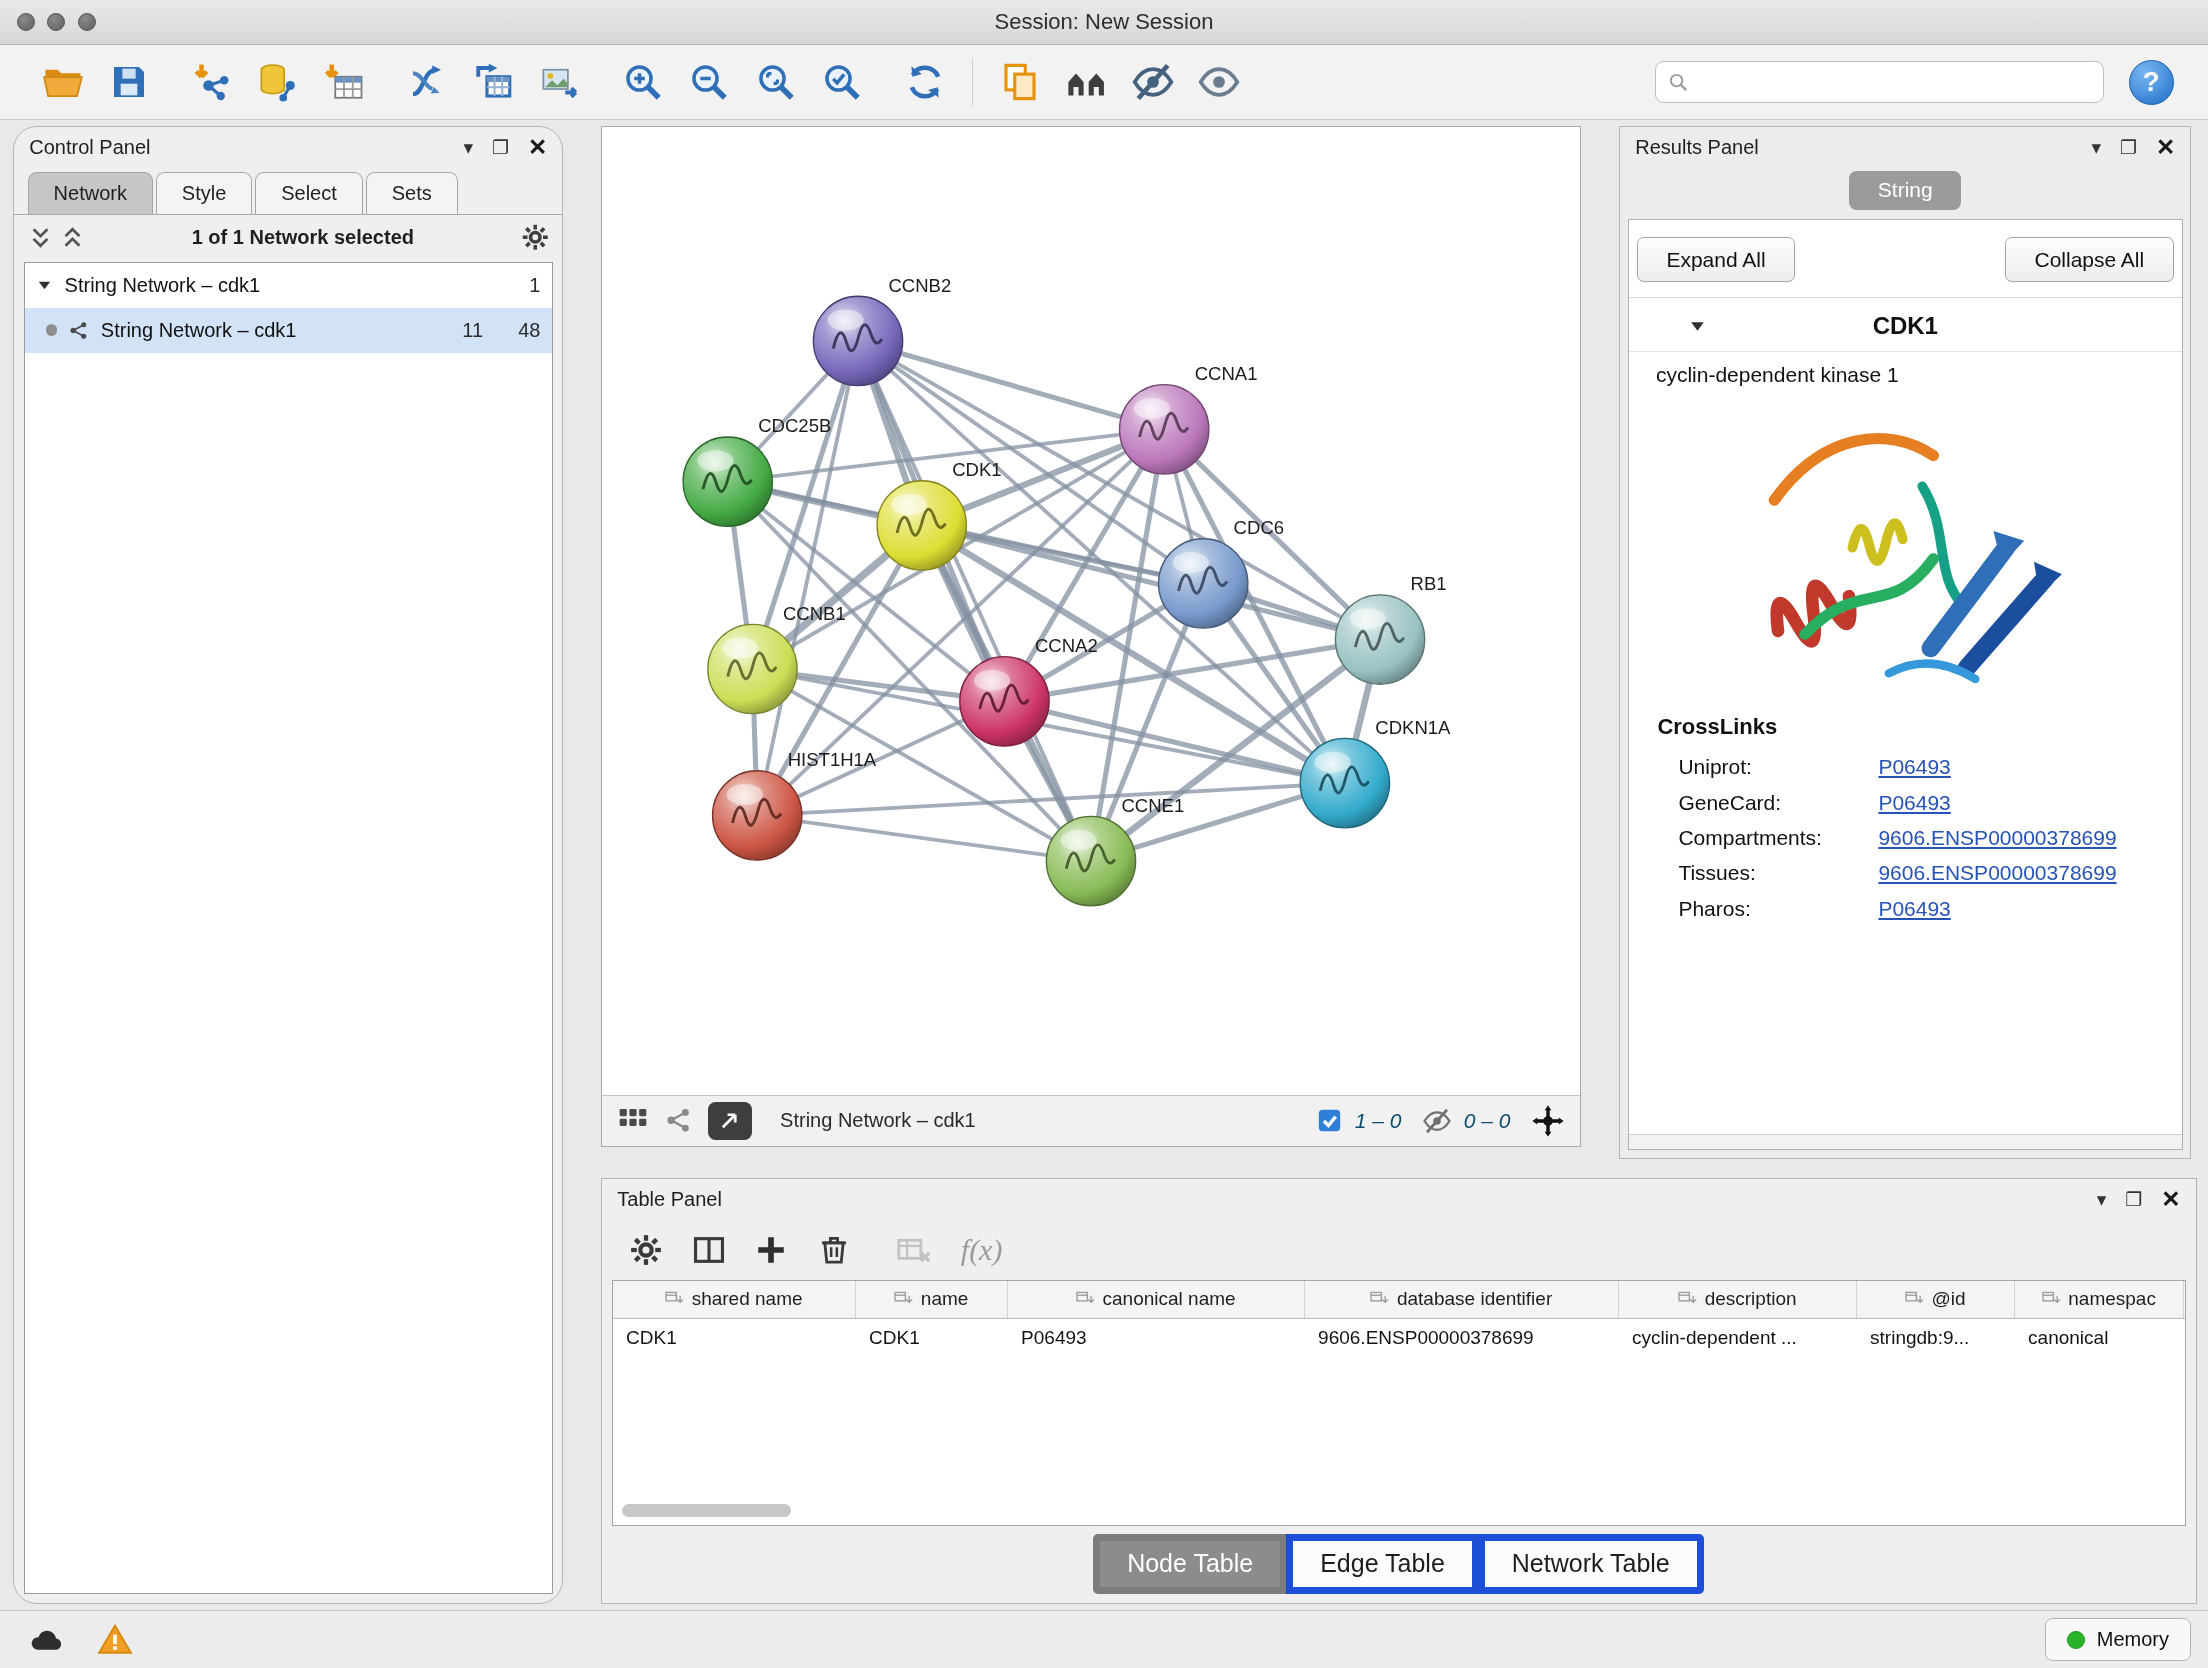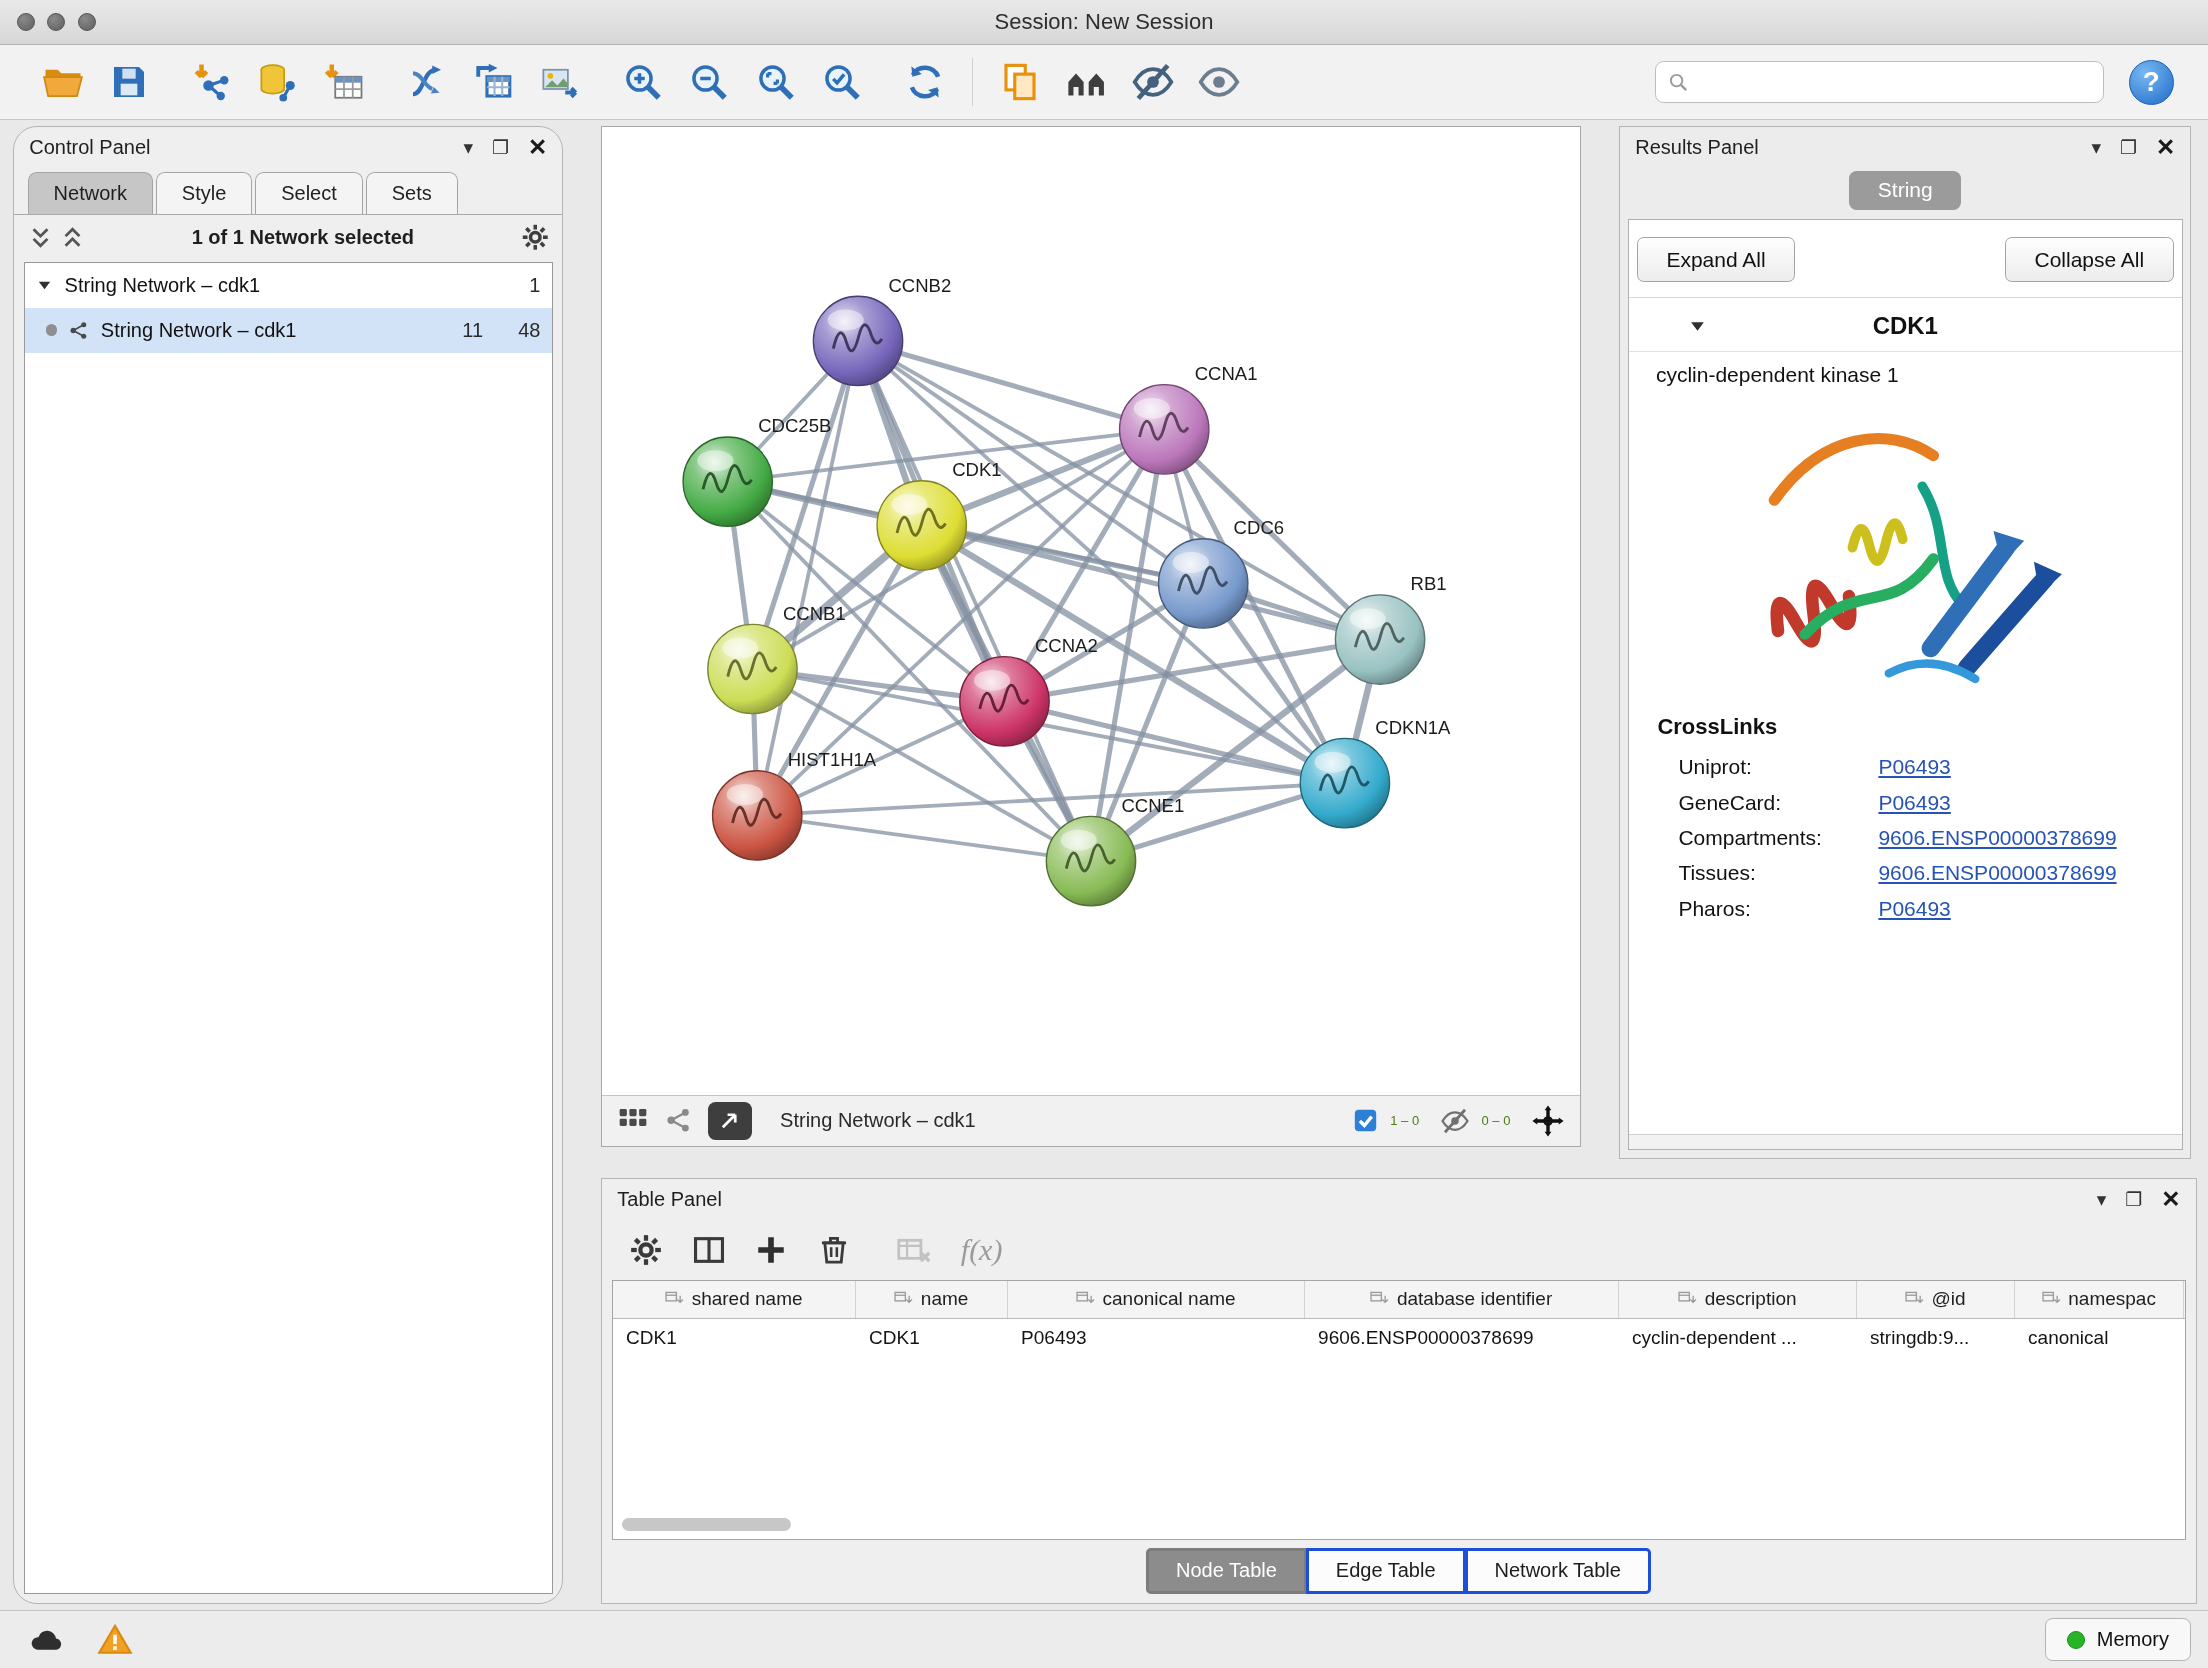--- a/index.html
+++ b/index.html
@@ -57,21 +57,21 @@
   .upper { display:flex; gap:38px; height:1033px; flex:none; }
   .network-view { width:980px; height:1021px; background:#fff; border:1px solid #a8a8a8; display:flex; flex-direction:column; flex:none; }
   .canvas { flex:1; position:relative; background:#fff; }
   .canvas svg { position:absolute; inset:0; }
   .node-label { font-size:19.5px; fill:#1c1c1c; font-family:"Liberation Sans",sans-serif; }
   .view-toolbar { height:51px; background:#f1f1f1; border-top:1px solid #c4c4c4; display:flex; align-items:center;
                   gap:15px; padding:0 15px; flex:none; }
   .dark-btn { width:44px; height:38px; border-radius:7.6px; background:#3e3e3e; display:flex; align-items:center; justify-content:center; }
   .view-title { margin-left:13.3px; font-size:20px; color:#2a2a2a; }
   .vt-right { margin-left:auto; display:flex; align-items:center; gap:11.4px; }
-  .vt-count { font-size:13px; color:#4d7c0f; margin-right:9.5px; }
+  .vt-count { font-size:21px; color:#0c4a6e; margin-right:9.5px;font-style:italic; }
 
   
   .results-panel { width:572px; flex:none; background:#ececec; }
   .string-pill { margin:1.9px auto 9.5px; background:#9b9b9b; color:#fff; font-size:21px; padding:7.6px 28.5px; border-radius:7.6px; }
   .rp-box { flex:1; margin:0 7.6px 7.6px; background:#fff; border:1px solid #b0b0b0; display:flex; flex-direction:column; overflow:hidden; }
   .rp-buttons { display:flex; justify-content:space-between; gap:34px; padding:17px 8px 15px; border-bottom:1px solid #d8d8d8; }
   .rp-btn { border:1px solid #a3a3a3; border-radius:6.7px; background:linear-gradient(#fefefe,#ececec);
             padding:9.5px 28.5px; font-size:21px; color:#111; }
   .gene-header { position:relative; padding:13.3px 0 11.4px; text-align:center; border-bottom:1px solid #e2e2e2; }
   .gene-caret { position:absolute; left:59px; top:19px; }
@@ -90,21 +90,21 @@
   .tp-toolbar { height:59px; display:flex; align-items:center; gap:28.5px; padding:0 27px; flex:none; }
   .fx { font-family:"Liberation Serif", serif; font-style:italic; font-size:30px; color:#9b9b9b; }
   .tp-table { flex:1; margin:0 9.5px; background:#fff; border:1px solid #a5a5a5; position:relative; display:flex; flex-direction:column; min-height:0; overflow:hidden; }
   .t-head { display:flex; height:38px; background:#f4f4f4; border-bottom:1px solid #bbb; flex:none; }
   .th { display:flex; align-items:center; justify-content:center; gap:7.6px; font-size:19px; color:#1f1f1f;
         border-right:1px solid #d2d2d2; flex:none; overflow:hidden; white-space:nowrap; }
   .t-row { display:flex; height:38px; }
   .td { display:flex; align-items:center; padding:0 13.3px; font-size:19px; color:#141414; flex:none; overflow:hidden; white-space:nowrap; }
   .h-scroll { position:absolute; left:9.5px; bottom:7.6px; width:169px; height:13.3px; border-radius:6.7px; background:#c7c7c7; }
   .tp-tabs { display:flex; justify-content:center; padding:7.6px 0 9.5px; flex:none; }
-  .tp-tab { padding:8.6px 27px; font-size:20px; border:3px solid #1d4ed8; background:#fcfcfc; color:#1d1d1d; margin-left:-1px; }
+  .tp-tab { padding:8.6px 27px; font-size:25px; border:7px solid #1d4ed8; background:#fcfcfc; color:#1d1d1d; margin-left:-1px; }
   .tp-tab:first-child { border-radius:4.8px 0 0 4.8px; }
   .tp-tab:last-child { border-radius:0 4.8px 4.8px 0; }
   .tp-tab.selected { background:#8c8c8c; color:#fff; border-color:#7c7c7c; }
 
   
   .statusbar { height:58px; background:#ececec; border-top:1px solid #c3c3c3; display:flex; align-items:center; padding:0 17px; gap:15px; flex:none; }
   .sb-btn { width:55px; height:42px; border-radius:7.6px; display:flex; align-items:center; justify-content:center; }
   .memory-btn { margin-left:auto; display:flex; align-items:center; gap:11.4px; border:1px solid #b3b3b3; border-radius:7.6px;
                 background:#f8f8f8; padding:8.6px 21px; font-size:20px; color:#111; }
   .dot-green { width:18px; height:18px; border-radius:50%; background:#27b427; border:1px solid #1e8f1e; }

